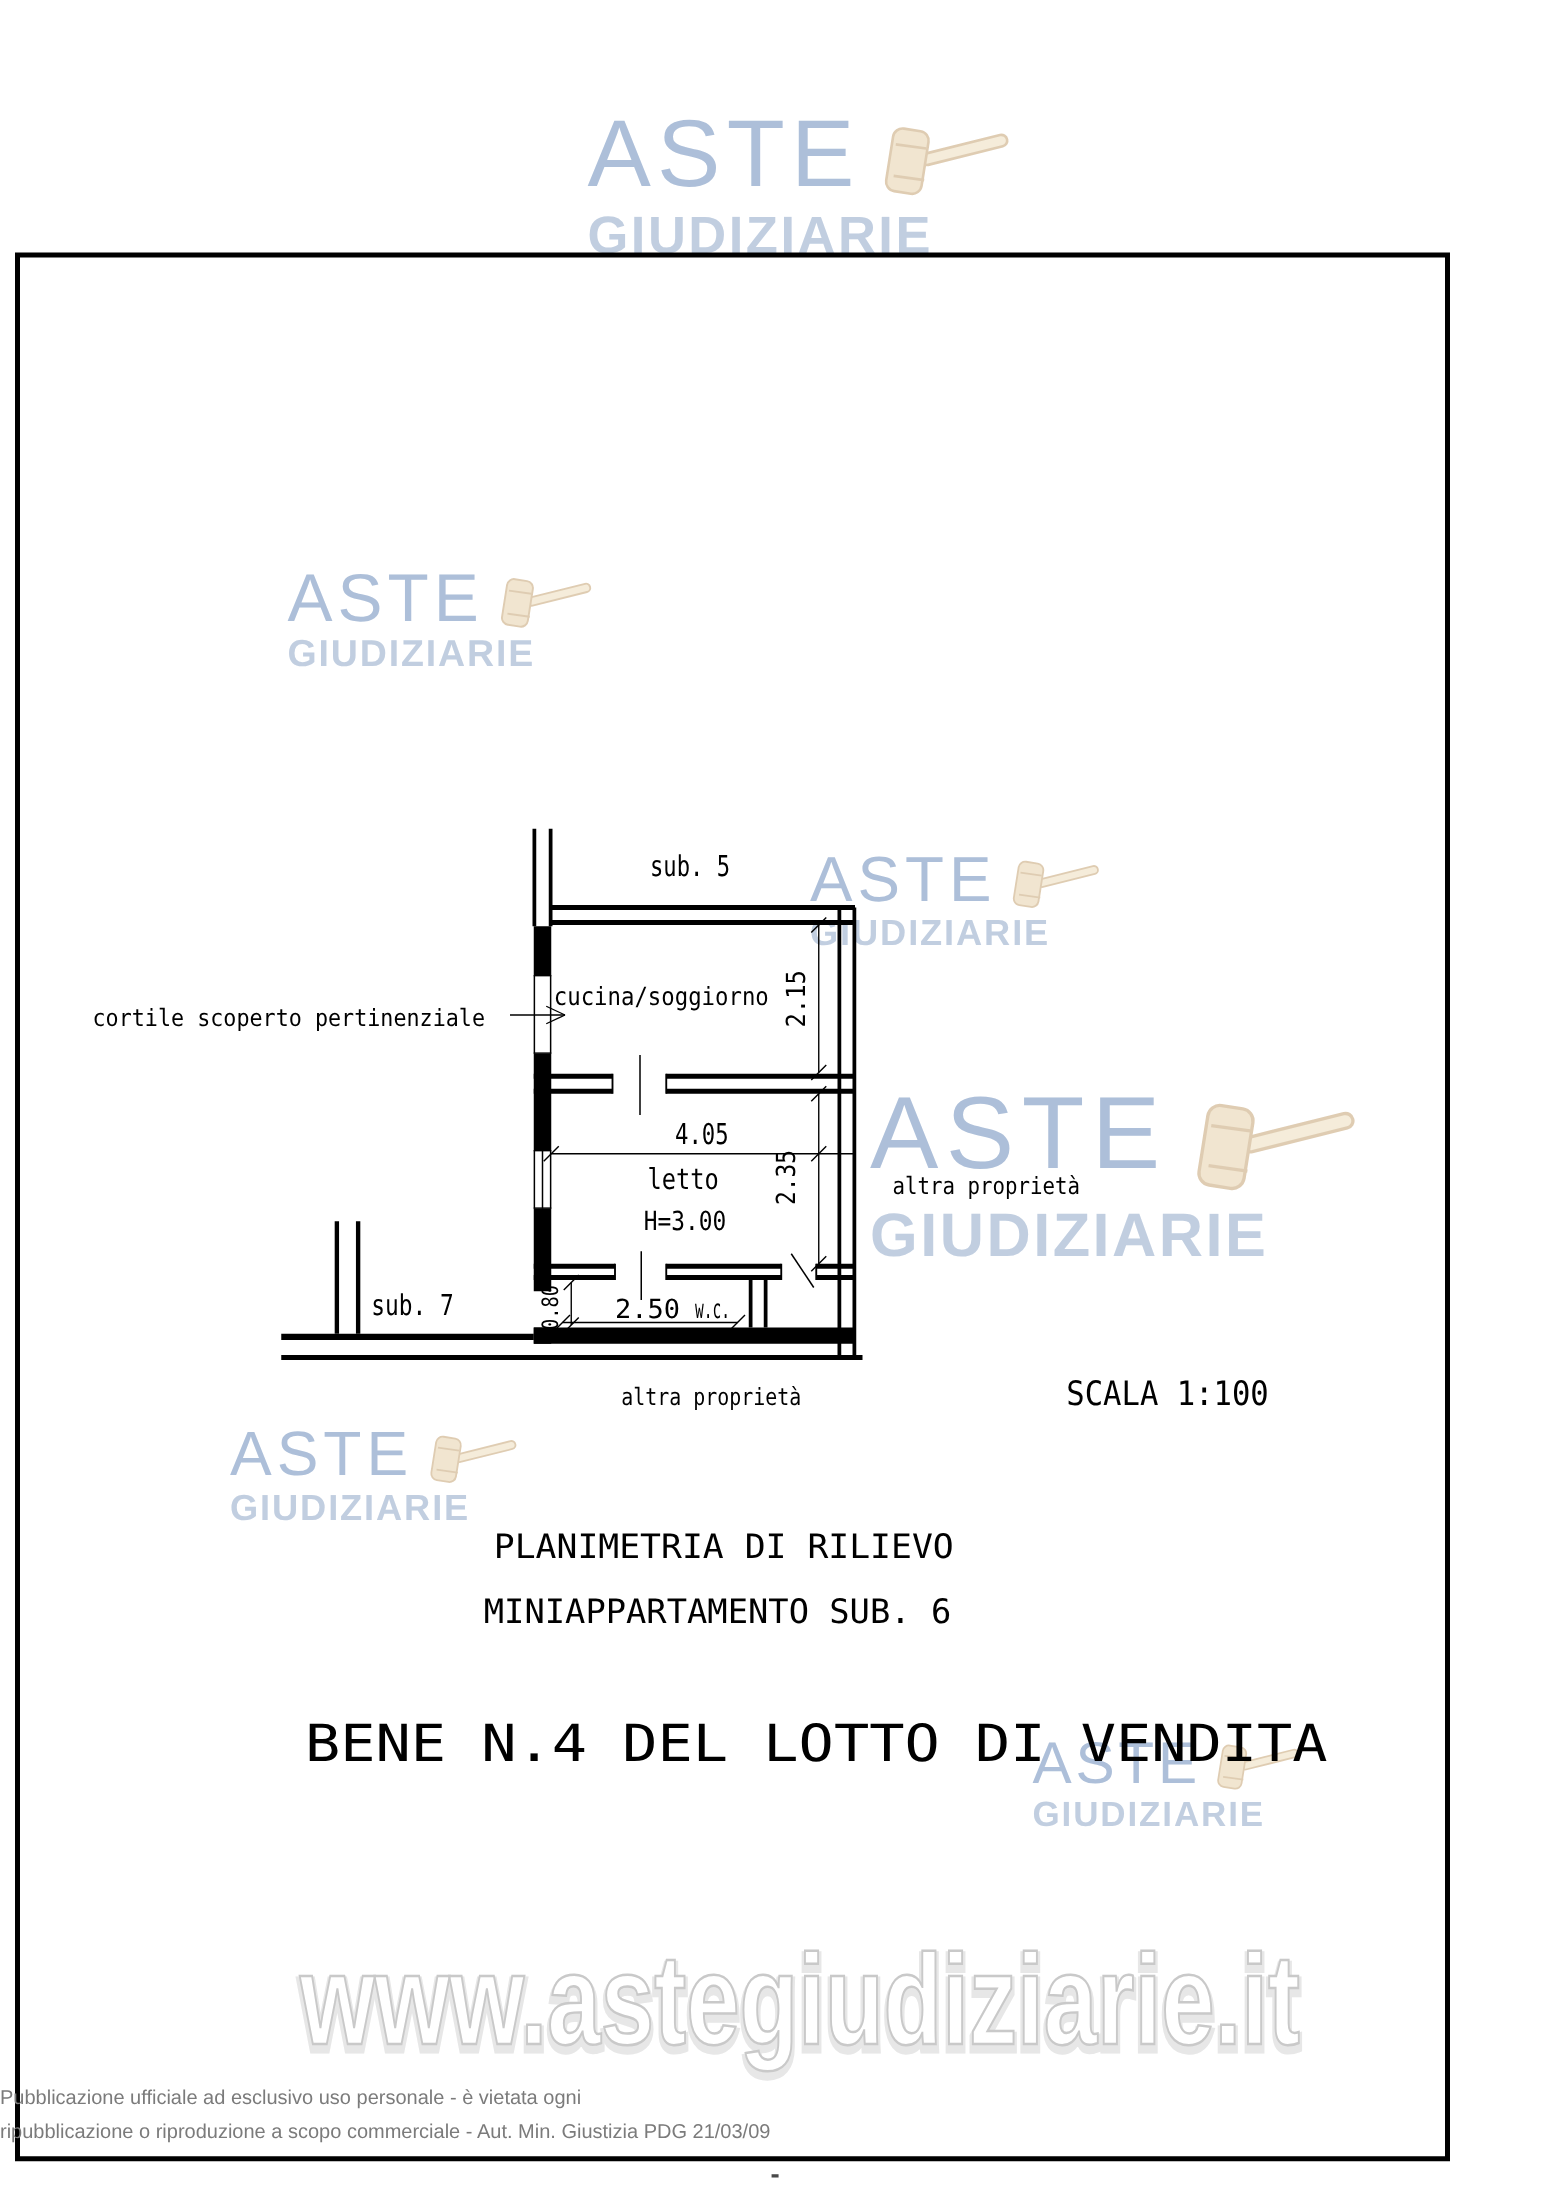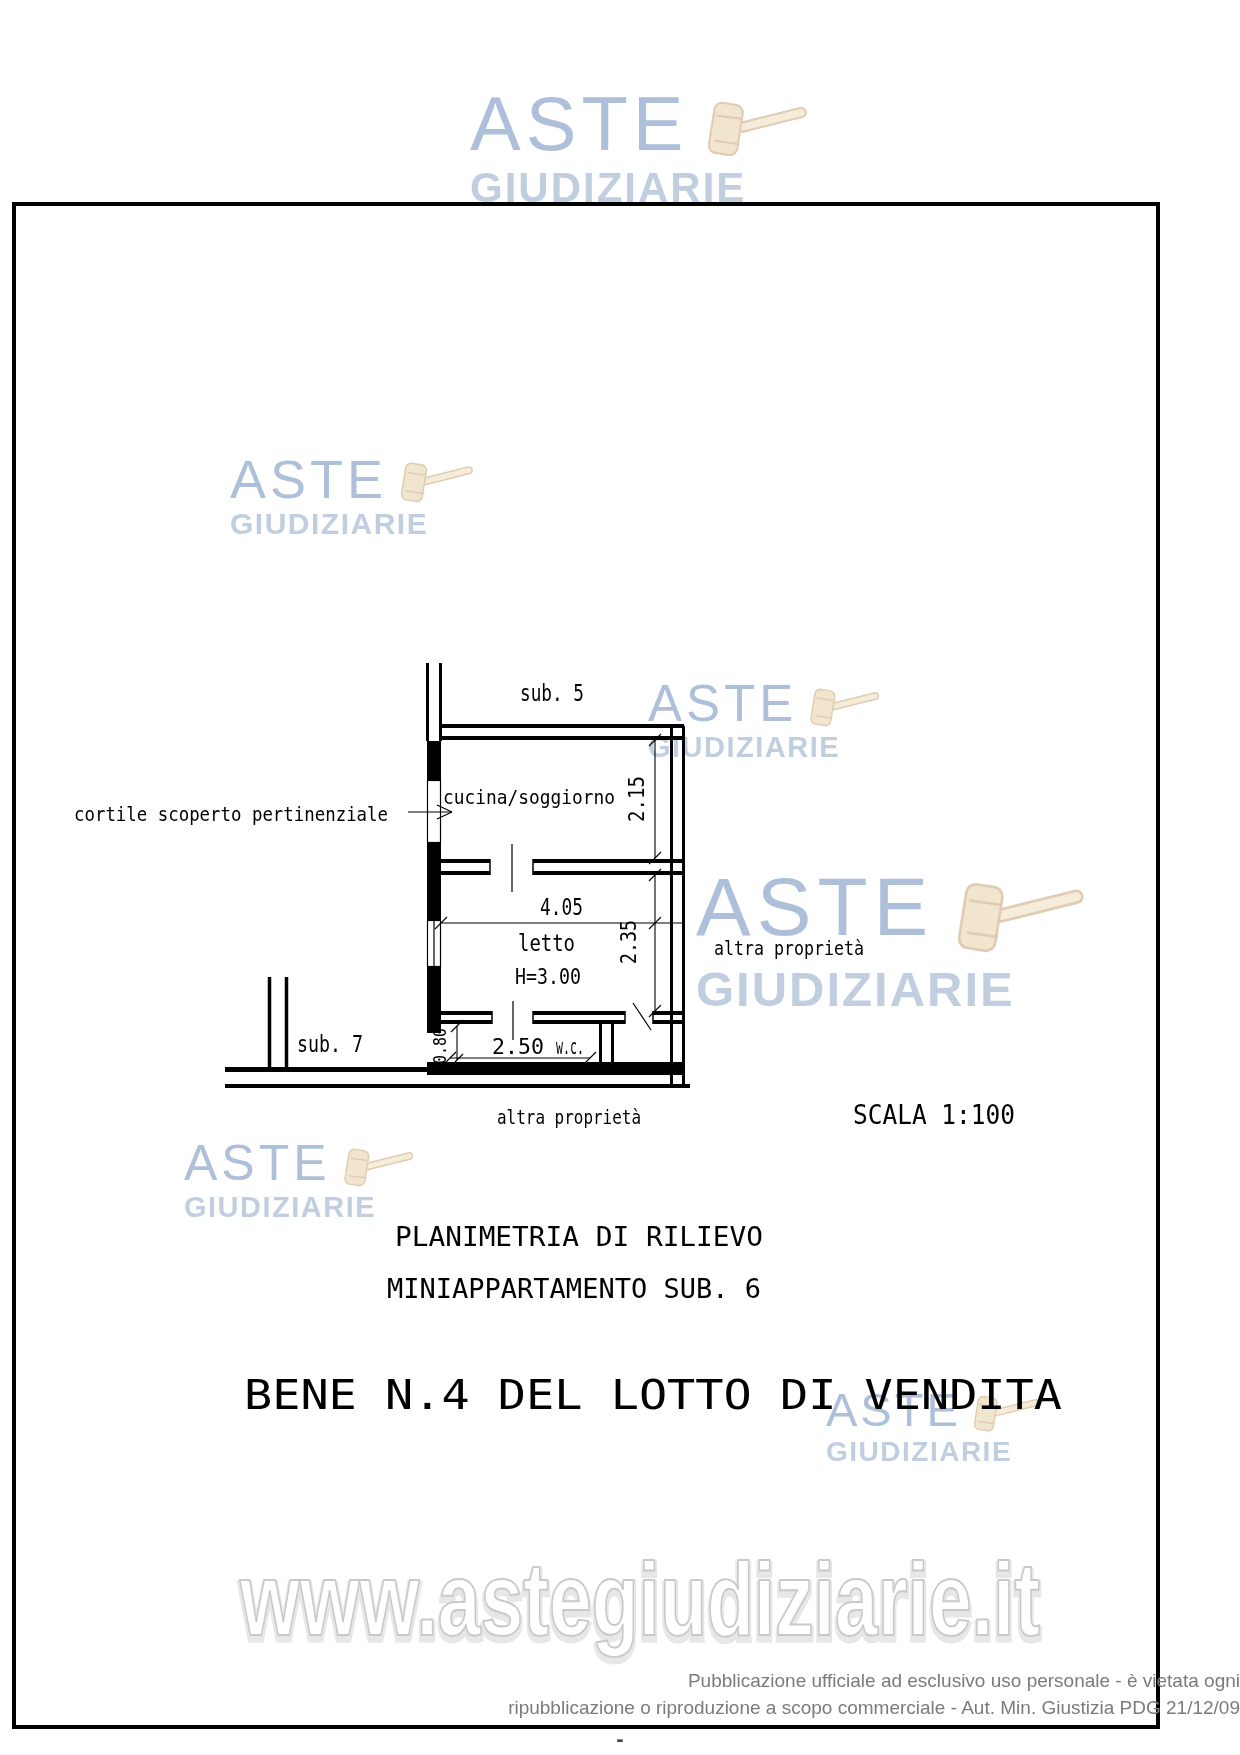--- a/index.html
+++ b/index.html
@@ -54,22 +54,22 @@
          box-sizing:border-box;z-index:2;pointer-events:none;background:transparent;}
 
   
   .plan-svg{left:0;top:0;width:1240px;height:1755px;z-index:3;pointer-events:none;}
   .cad{font-family:"DejaVu Sans Mono","Liberation Mono",monospace;fill:#000;}
 
   
   .url-svg{left:228px;top:1531px;width:824px;height:136px;z-index:1;pointer-events:none;}
 
   
-  .footer-line{left:0;width:1240px;text-align:right;color:var(--footer-gray);
-               font-size:19px;z-index:4;}
+  .footer-line{left:0;width:1240px;text-align:left;color:var(--footer-gray);
+               font-size:16px;z-index:4;}
   .footer-1{top:1670px}
   .footer-2{top:1697px}
   .page-mark{left:604px;top:1726px;width:32px;text-align:center;color:#4a4a4a;
              font-size:22px;font-weight:bold;z-index:4;}
 </style>
 </head>
 <body>
 
 <div class="page">
 
@@ -284,16 +284,16 @@
     </g>
 
     <g>
       <text class="cad" x="395" y="1246" font-size="27" textLength="368" lengthAdjust="spacingAndGlyphs">PLANIMETRIA DI RILIEVO</text>
       <text class="cad" x="387" y="1298" font-size="27" textLength="374" lengthAdjust="spacingAndGlyphs">MINIAPPARTAMENTO SUB. 6</text>
       <text class="cad" x="244" y="1409" font-size="41" textLength="818" lengthAdjust="spacingAndGlyphs">BENE N.4 DEL LOTTO DI VENDITA</text>
     </g>
   </svg>
 
   <div class="abs footer-line footer-1">Pubblicazione ufficiale ad esclusivo uso personale - è vietata ogni</div>
-  <div class="abs footer-line footer-2">ripubblicazione o riproduzione a scopo commerciale - Aut. Min. Giustizia PDG 21/12/09</div>
+  <div class="abs footer-line footer-2">ripubblicazione o riproduzione a scopo commerciale - Aut. Min. Giustizia PDG 21/03/09</div>
   <div class="abs page-mark">-</div>
 
 </div>
 
 </body></html>

